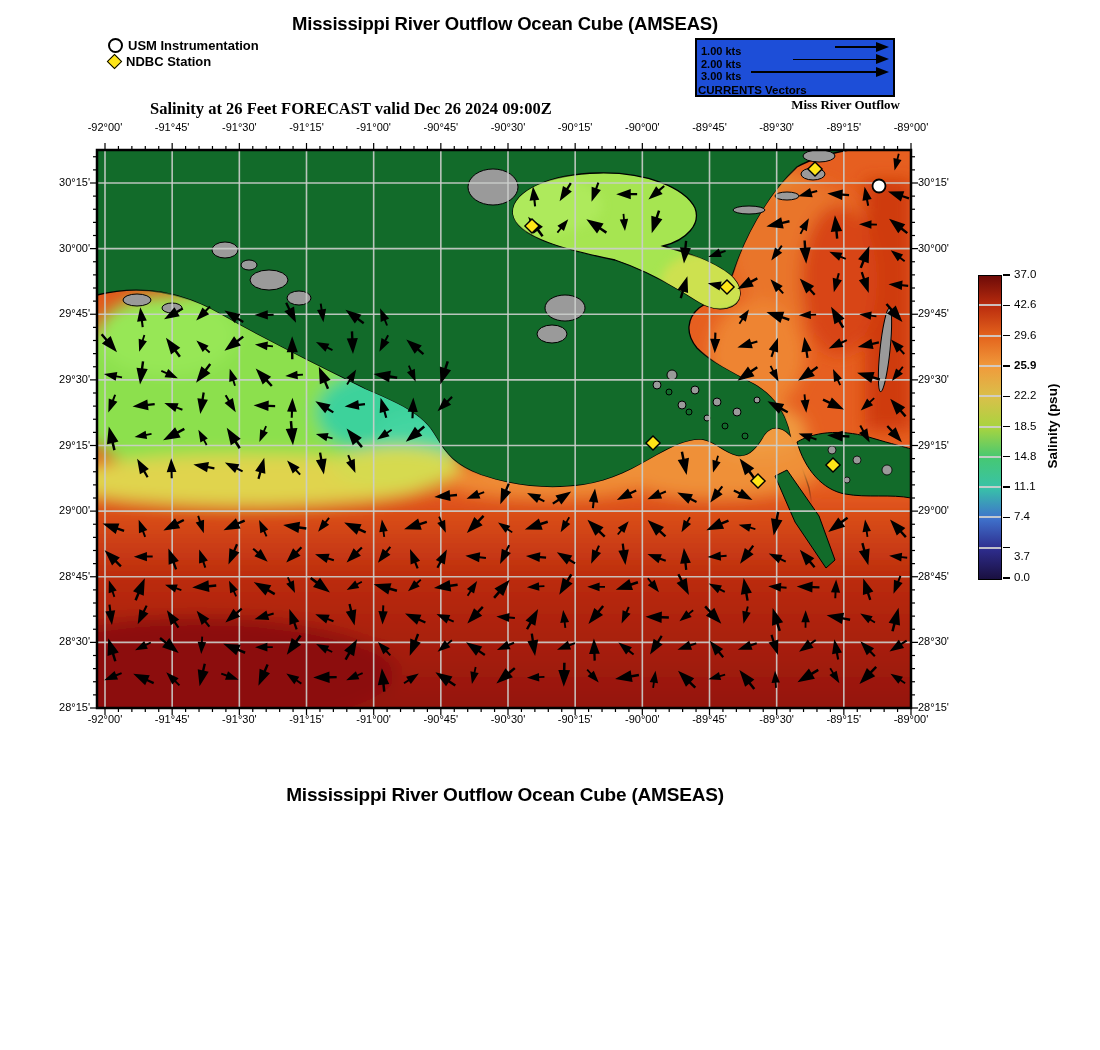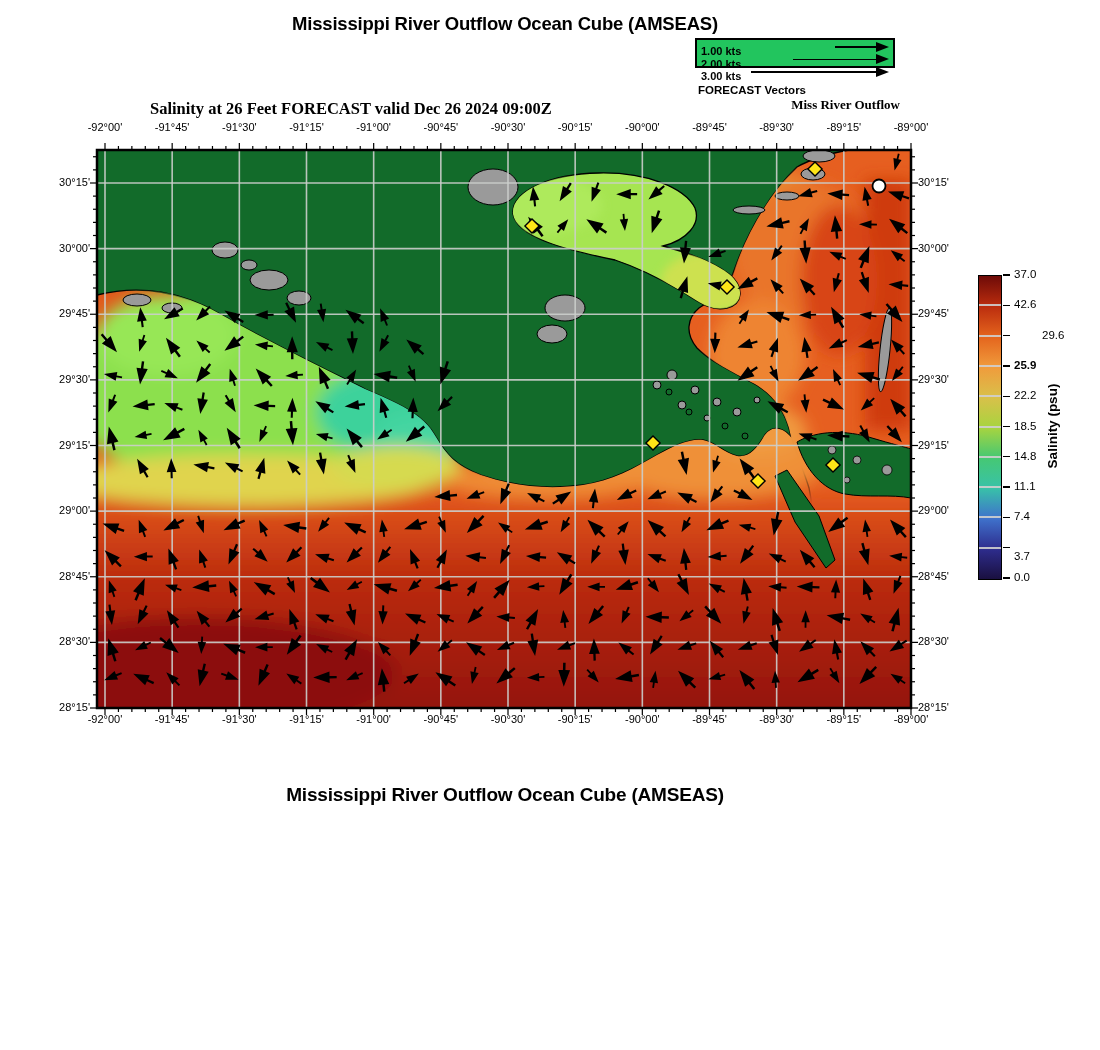--- a/index.html
+++ b/index.html
@@ -11,21 +11,21 @@
              font-size:19px;font-weight:bold;letter-spacing:-0.2px;}
   .subtitle{position:absolute;left:150px;top:99px;width:700px;text-align:left;
             font-family:"Liberation Serif",serif;font-size:16.5px;font-weight:bold;}
   .outflow{position:absolute;left:700px;top:97px;width:200px;text-align:right;
            font-family:"Liberation Serif",serif;font-size:13px;font-weight:bold;}
   .mk-legend{position:absolute;left:108px;top:37px;}
   .mk-row{display:flex;align-items:center;height:16px;}
   .mk-circle{width:11px;height:11px;border:2px solid #000;border-radius:50%;background:#fff;margin-right:5px;}
   .mk-diamond{width:9px;height:9px;border:1.6px solid #000;background:#ffe617;transform:rotate(45deg);margin:1px 6px 0 1px;}
   .mk-label{font-size:13px;font-weight:bold;}
-  .vl-box{position:absolute;left:695px;top:38px;width:200px;height:30px;border:2px solid #000;background:#22c55e;padding:1px 4px;box-sizing:border-box;}
+  .vl-box{position:absolute;left:695px;top:38px;width:200px;height:59px;border:2px solid #000;background:#1d4ed8;padding:1px 4px;box-sizing:border-box;}
   .vl-row{position:relative;height:12.5px;}
   .vl-label{font-size:11px;font-weight:bold;line-height:12.5px;}
   .vl-arrow{position:absolute;right:2px;top:5px;height:2px;}
   .vl-line{position:absolute;right:6px;top:0;height:1.5px;background:#000;}
   .vl-head{position:absolute;right:-2px;top:-4.5px;width:0;height:0;
            border-left:13px solid #000;border-top:5.5px solid transparent;border-bottom:5.5px solid transparent;}
   .vl-caption{position:absolute;left:698px;top:84px;font-size:11.5px;font-weight:bold;}
   .map-wrap{position:absolute;left:87px;top:140px;width:834px;height:578px;}
   .xt{position:absolute;transform:translateX(-50%);font-size:11px;white-space:nowrap;}
   .ylab{position:absolute;font-size:11px;white-space:nowrap;}
@@ -36,20 +36,30 @@
   .cb-title{position:absolute;left:1052px;top:426px;transform:translate(-50%,-50%) rotate(-90deg);
             white-space:nowrap;font-size:13.5px;font-weight:bold;}
 </style>
 </head>
 <body>
 
 <div class="page" id="plot">
 
   <div class="title-top">Mississippi River Outflow Ocean Cube (AMSEAS)</div>
 
+  <div class="mk-legend">
+    <div class="mk-row">
+      <span class="mk-circle"></span>
+      <span class="mk-label">USM Instrumentation</span>
+    </div>
+    <div class="mk-row">
+      <span class="mk-diamond"></span>
+      <span class="mk-label">NDBC Station</span>
+    </div>
+  </div>
 
   <div class="vl-box">
     <div class="vl-row">
       <span class="vl-label">1.00 kts</span>
       <span class="vl-arrow">
           <span class="vl-line vl-line-0" style="width: 46px;"></span>
           <span class="vl-head"></span>
         </span>
     </div>
     <div class="vl-row">
@@ -60,21 +70,21 @@
         </span>
     </div>
     <div class="vl-row">
       <span class="vl-label">3.00 kts</span>
       <span class="vl-arrow">
           <span class="vl-line vl-line-2" style="width: 130px;"></span>
           <span class="vl-head"></span>
         </span>
     </div>
   </div>
-  <div class="vl-caption">FORECAST Vectors</div>
+  <div class="vl-caption">CURRENTS Vectors</div>
 
   <div class="subtitle">Salinity at 26 Feet FORECAST valid Dec 26 2024 09:00Z</div>
   <div class="outflow">Miss River Outflow</div>
 
   <div class="map-wrap">
     <svg id="map-svg" width="834" height="578" viewBox="-10 -10 834 578">
       <defs>
         <filter id="soft" x="-20%" y="-20%" width="140%" height="140%">
             <feGaussianBlur stdDeviation="8"></feGaussianBlur>
           </filter>
@@ -1377,21 +1387,21 @@
     <div class="ylab" style="left: 918px; top: 635.375px;">28°30'</div>
     <div class="ylab" style="left: 32px; width: 58px; text-align: right; top: 701px;">28°15'</div>
     <div class="ylab" style="left: 918px; top: 701px;">28°15'</div>
     <div class="cb-tick" style="top: 274.3px;"></div>
     <div class="cb-label" style="top: 268px;">37.0</div>
     <div class="cb-grayline" style="top: 304.3px;"></div>
     <div class="cb-tick" style="top: 304.6px;"></div>
     <div class="cb-label" style="top: 298.3px;">42.6</div>
     <div class="cb-grayline" style="top: 334.6px;"></div>
     <div class="cb-tick" style="top: 334.9px;"></div>
-    <div class="cb-label" style="top: 328.6px; margin-left: 28px;">29.6</div>
+    <div class="cb-label" style="top: 328.6px;">29.6</div>
     <div class="cb-grayline" style="top: 364.9px;"></div>
     <div class="cb-tick" style="top: 365.2px;"></div>
     <div class="cb-label" style="top: 358.9px; font-weight: bold;">25.9</div>
     <div class="cb-grayline" style="top: 395.2px;"></div>
     <div class="cb-tick" style="top: 395.5px;"></div>
     <div class="cb-label" style="top: 389.2px;">22.2</div>
     <div class="cb-grayline" style="top: 425.5px;"></div>
     <div class="cb-tick" style="top: 425.8px;"></div>
     <div class="cb-label" style="top: 419.5px;">18.5</div>
     <div class="cb-grayline" style="top: 455.8px;"></div>

